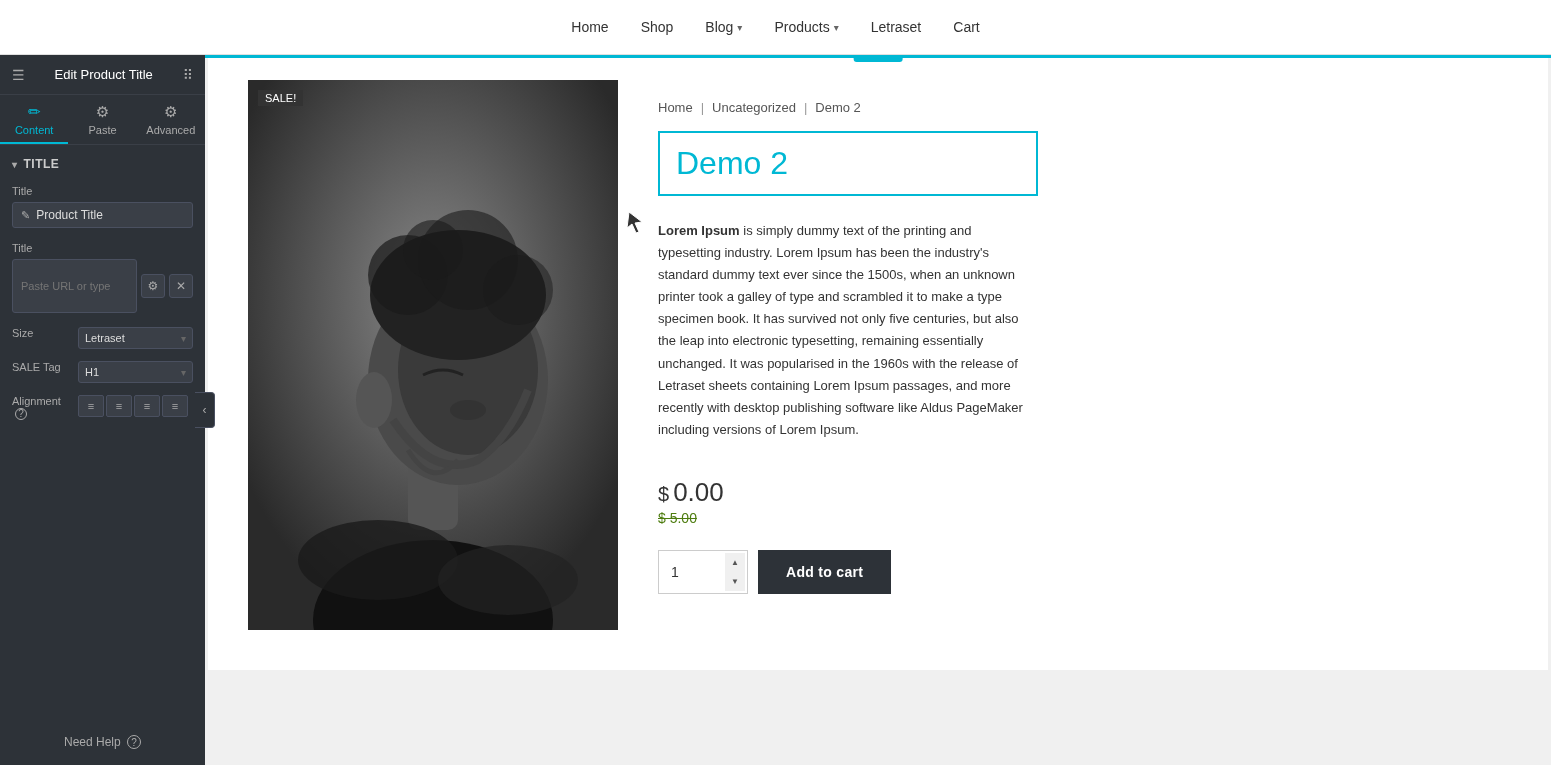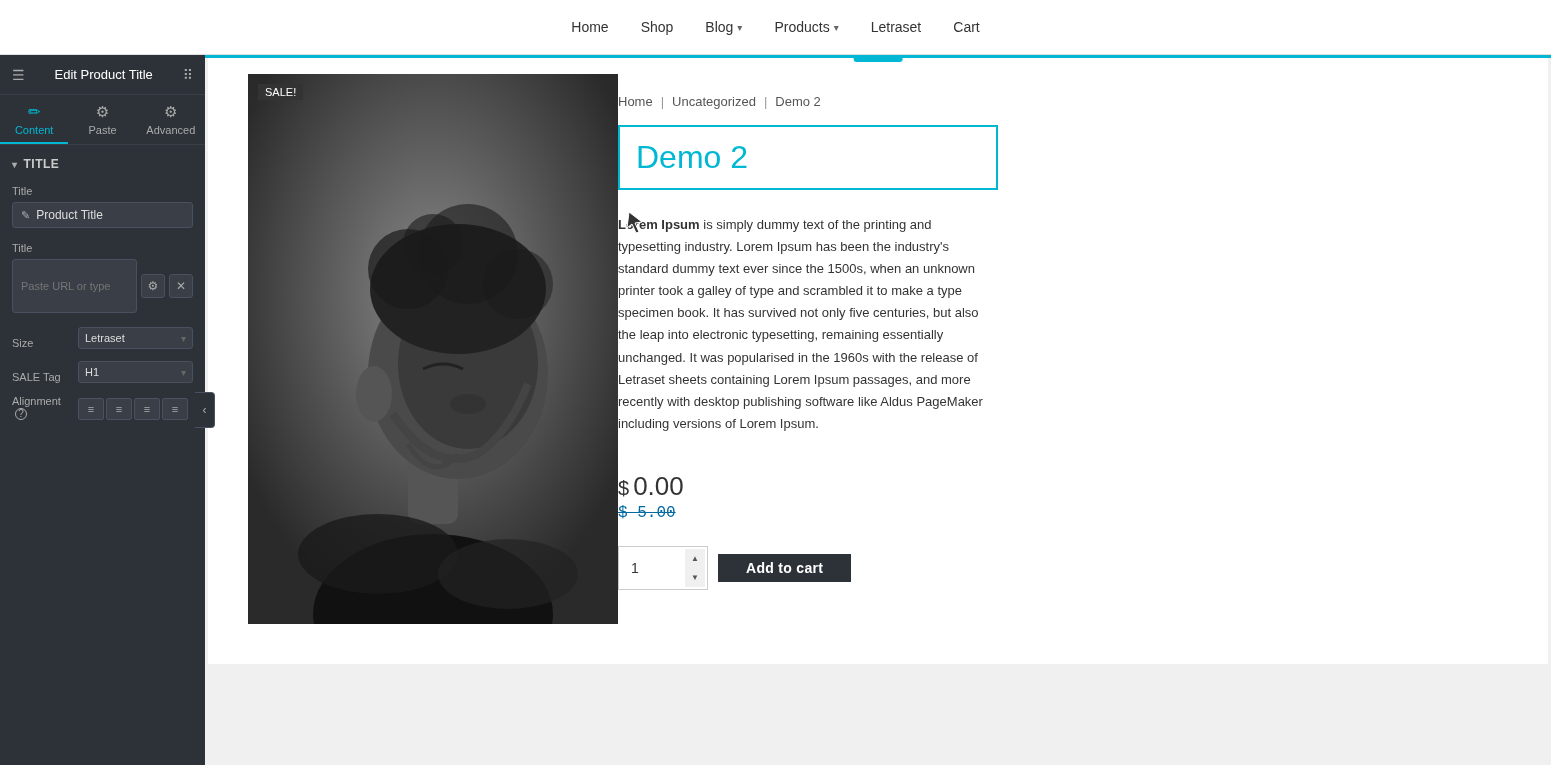--- a/index.html
+++ b/index.html
@@ -151,21 +151,21 @@
       width: 24px;
       height: 24px;
       display: flex;
       align-items: center;
       justify-content: center;
       font-size: 12px;
       cursor: pointer;
       border-radius: 3px;
     }
 
-    .two-col { display: flex; gap: 6px; align-items: flex-end; margin-bottom: 12px; }
+    .two-col { display: flex; gap: 6px; align-items: flex-start; margin-bottom: 12px; }
     .two-col-label { font-size: 11px; color: #aaa; width: 60px; flex-shrink: 0; }
     .select-wrap {
       flex: 1;
       background: #3a3f47;
       border: 1px solid #4a5060;
       border-radius: 3px;
       padding: 4px 6px;
       font-size: 11px;
       color: #ddd;
       display: flex;
@@ -268,21 +268,22 @@
     
     .page-content {
       background: #fff;
       max-width: 1340px;
       margin: 0 auto;
     }
 
     
     .product-page {
       display: flex;
-      padding: 16px 40px 40px;
+      gap: 40px;
+      padding: 22px 40px 40px;
     }
 
     
     .product-image-section {
       width: 370px;
       flex-shrink: 0;
       position: relative;
     }
     .sale-badge {
       position: absolute;
@@ -364,25 +365,24 @@
     .current-price {
       font-size: 26px;
       color: #333;
       font-weight: 400;
       display: flex;
       align-items: baseline;
       gap: 4px;
     }
     .currency-symbol { font-size: 20px; }
     .original-price {
-      font-size: 16px;
-      color: #0369a1;
+      font-size: 14px;
+      color: #4d7c0f;
       text-decoration: line-through;
       margin-top: 2px;
-      font-family: Liberation Mono, monospace;
     }
 
     .cart-row {
       display: flex;
       gap: 10px;
       align-items: center;
     }
     .qty-input {
       width: 90px;
       height: 44px;
@@ -419,21 +419,21 @@
       align-items: center;
       justify-content: center;
       color: #555;
     }
 
     .add-to-cart-btn {
       background: #2d3238;
       color: #fff;
       border: none;
       padding: 0 28px;
-      height: 28px;
+      height: 44px;
       font-size: 14px;
       font-weight: 600;
       cursor: pointer;
       letter-spacing: 0.3px;
     }
 
     
     .cursor {
       position: absolute;
       width: 20px;
@@ -540,20 +540,26 @@
         </div>
         <div class="align-btns">
           <div class="align-btn">≡</div>
           <div class="align-btn">≡</div>
           <div class="align-btn">≡</div>
           <div class="align-btn">≡</div>
         </div>
       </div>
     </div>
 
+    <div class="need-help">
+      <a href="#">
+        <span>Need Help</span>
+        <span class="help-circle">?</span>
+      </a>
+    </div>
 
     <div class="sidebar-collapse-handle">‹</div>
   </aside>
 
   <main class="canvas-area">
 
     <div class="canvas-highlight-bar">
       <div class="canvas-toolbar">
         <span class="canvas-toolbar-btn">+</span>
         <span class="canvas-toolbar-btn">⠿</span>

